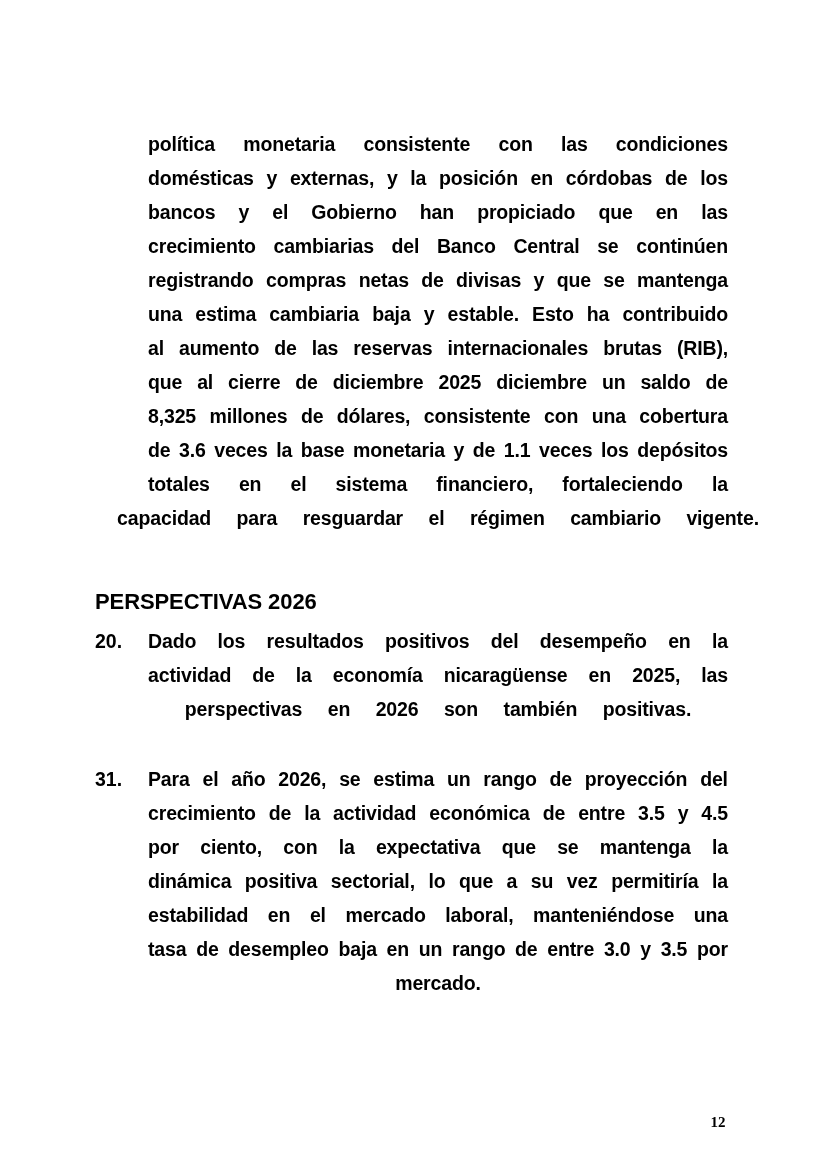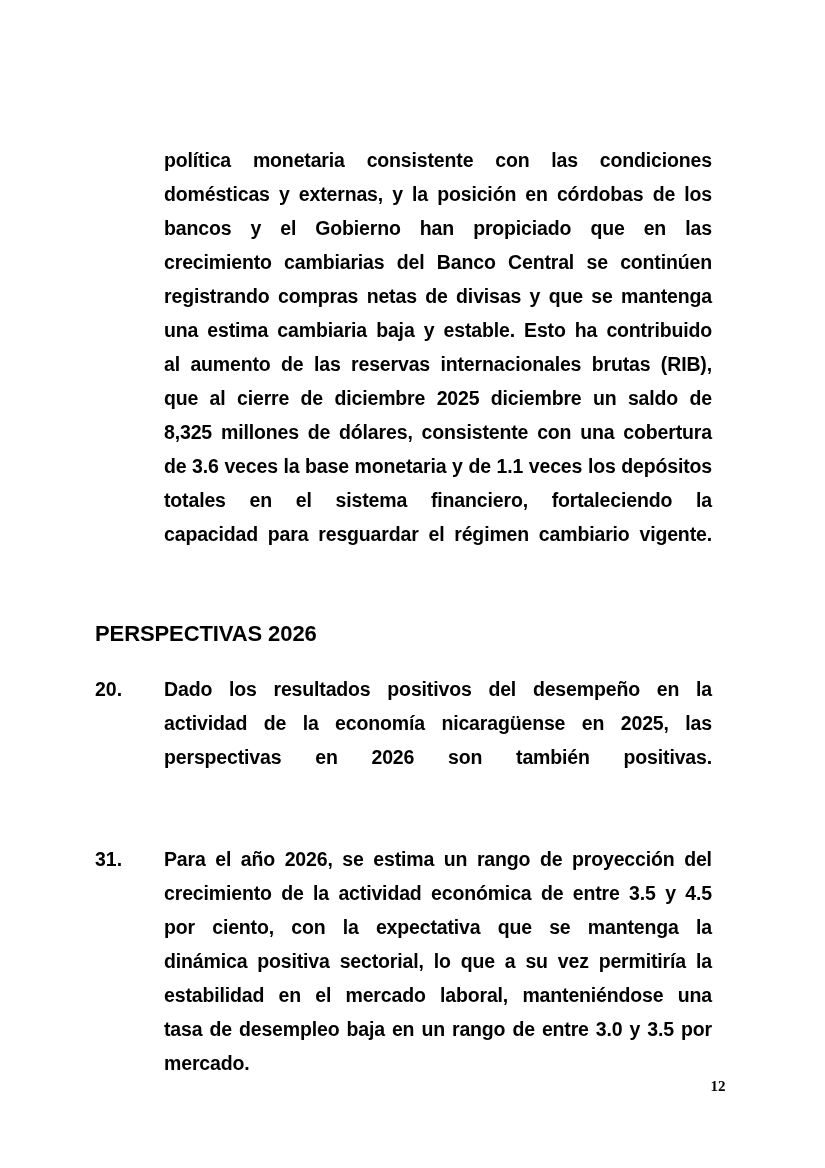--- a/index.html
+++ b/index.html
@@ -23,21 +23,21 @@
   
   .content {
     position: absolute;
     left: 95px;
     top: 133px;
     width: 633px;
   }
 
   
   .para {
-    margin: 16px;
+    margin: 0;
   }
 
   .para.indented {
     padding-left: 53px;   
   }
 
   .line {
     display: flex;
     width: 100%;
     height: 34px;
@@ -48,21 +48,22 @@
     white-space: pre;
   }
 
   
   .line.just {
     justify-content: space-between;
   }
 
   
   .line.last {
-    justify-content: space-between;
+    justify-content: center;
+    gap: 20px;
   }
 
   .line.last .w + .w {
     margin-left: 0.28em;
   }
 
   .w {
     display: inline-block;
   }
 
@@ -98,21 +99,21 @@
 
   
   .gap-heading { height: 44px; }
   .gap-item    { height: 11px; }
   .gap-para    { height: 36px; }
 
   
   .page-number {
     position: absolute;
     left: 0;
-    top: 1078px;
+    top: 1114px;
     width: 825px;
     text-align: center;
     padding-right: 0;
     font-family: "Liberation Serif", "DejaVu Serif", serif;
     font-size: 15px;
     font-weight: bold;
     color: #000000;
   }
 
   .page-number .pn-inner {

